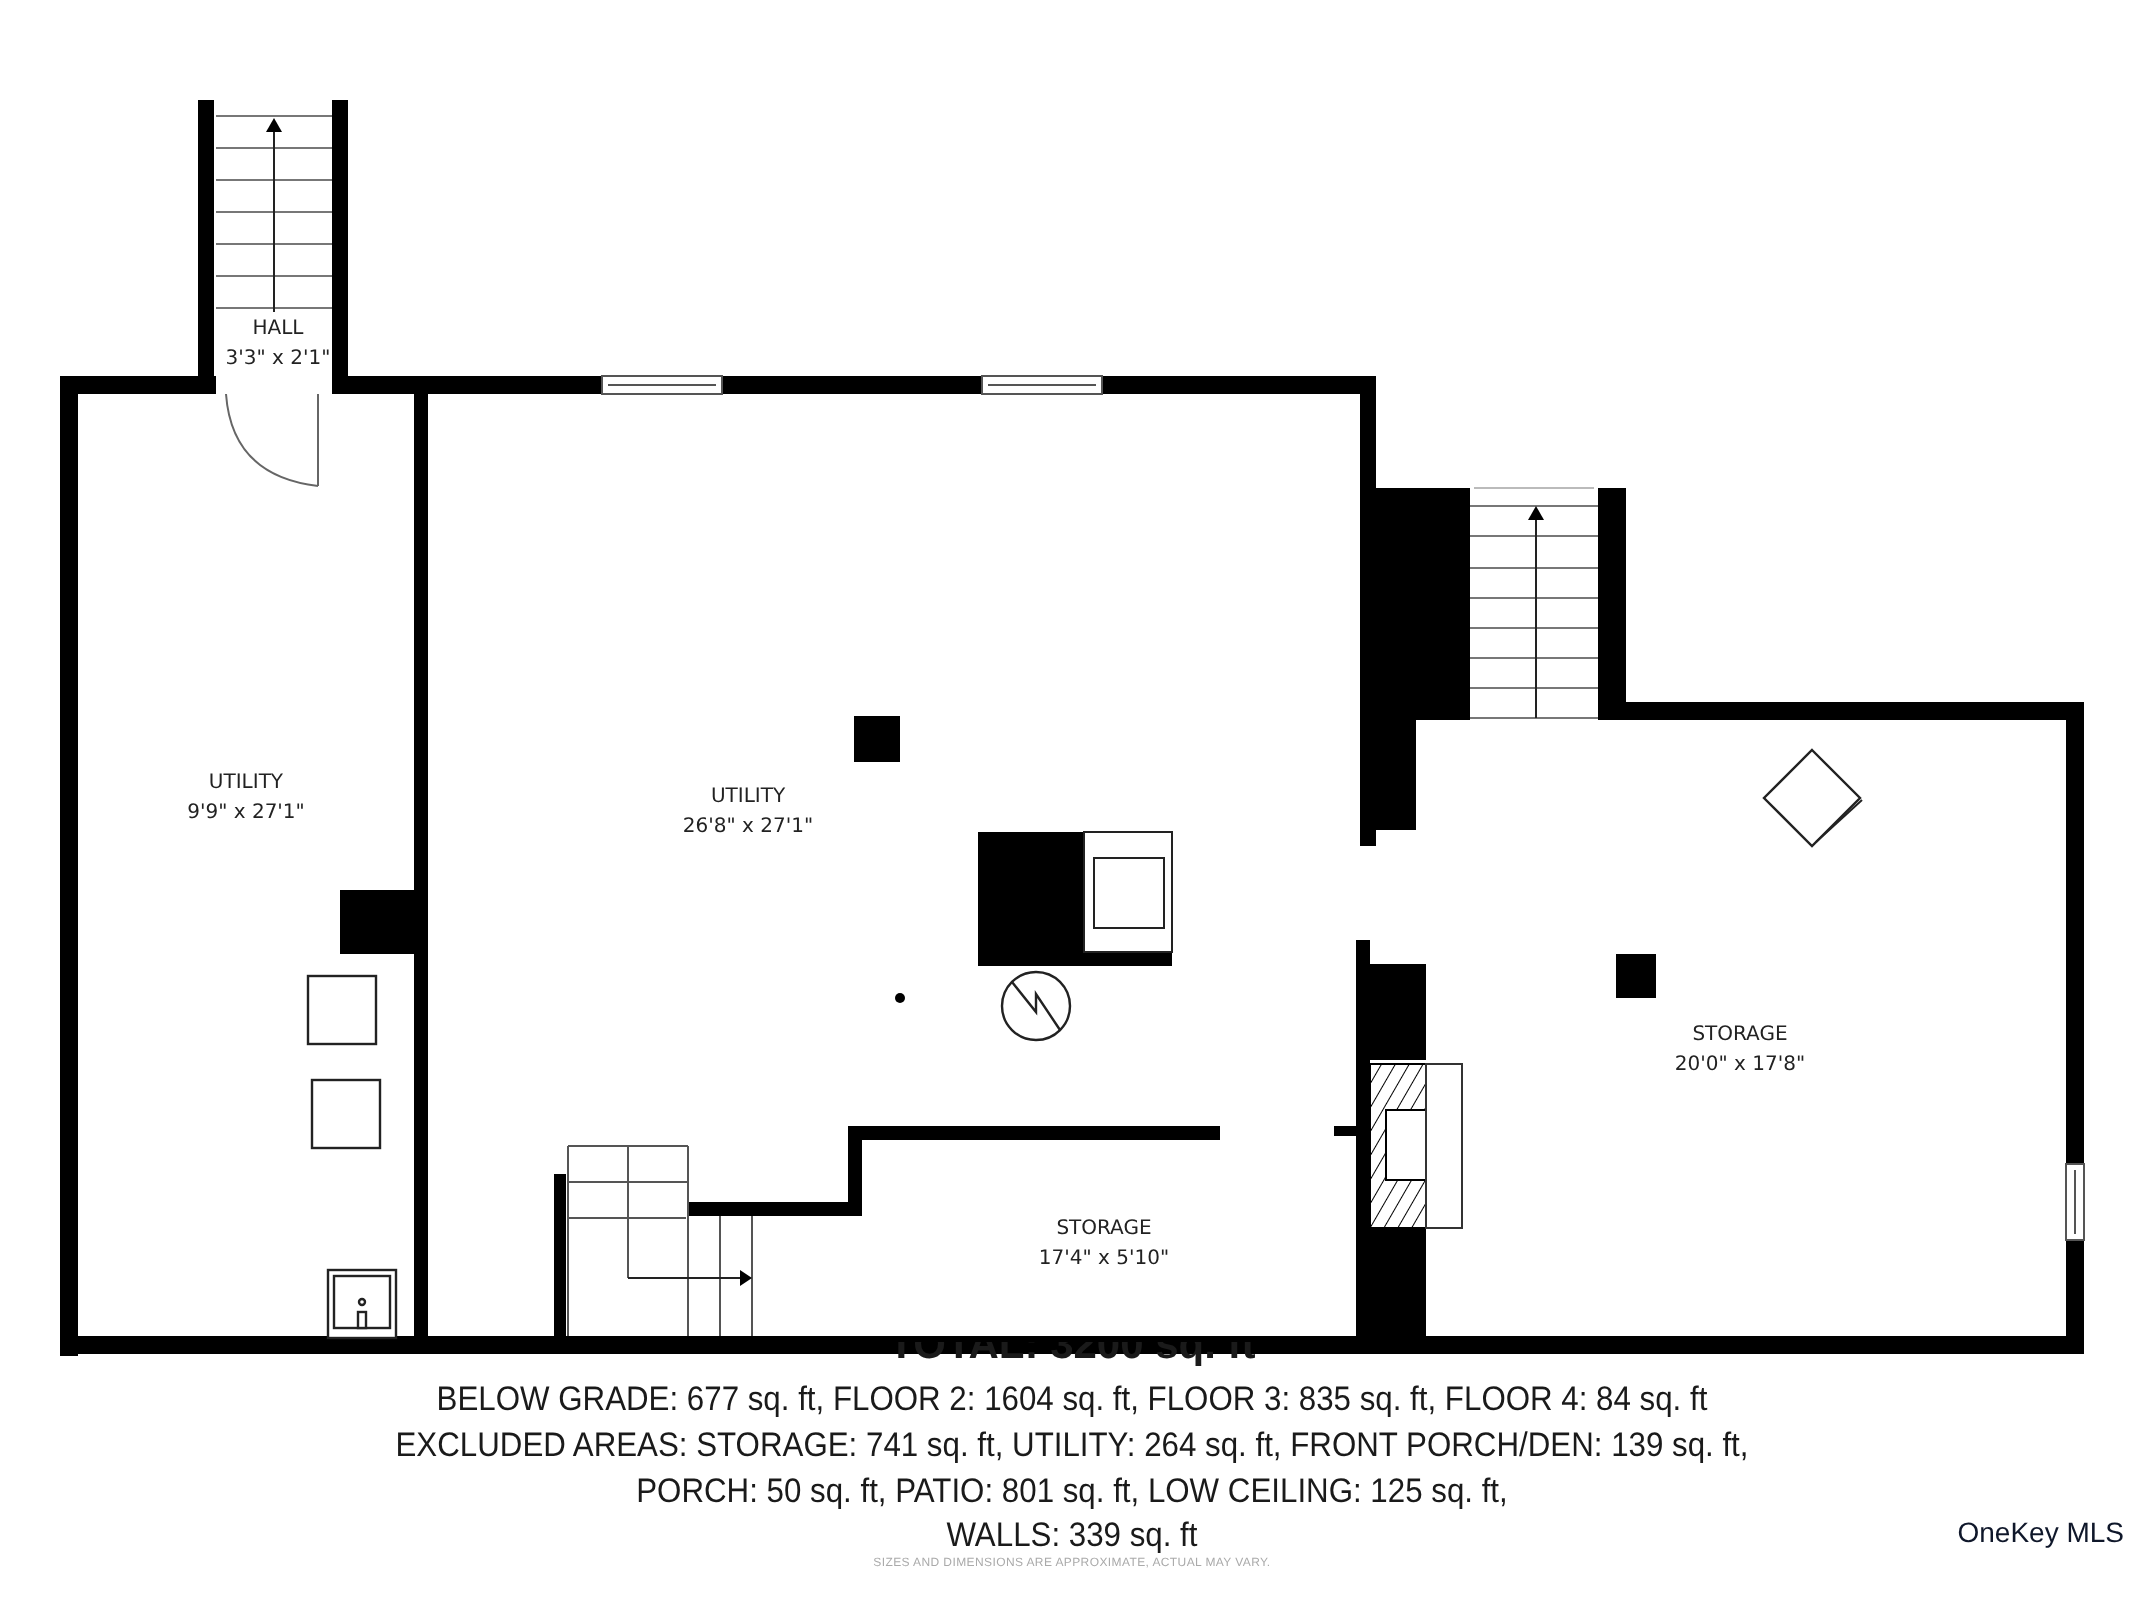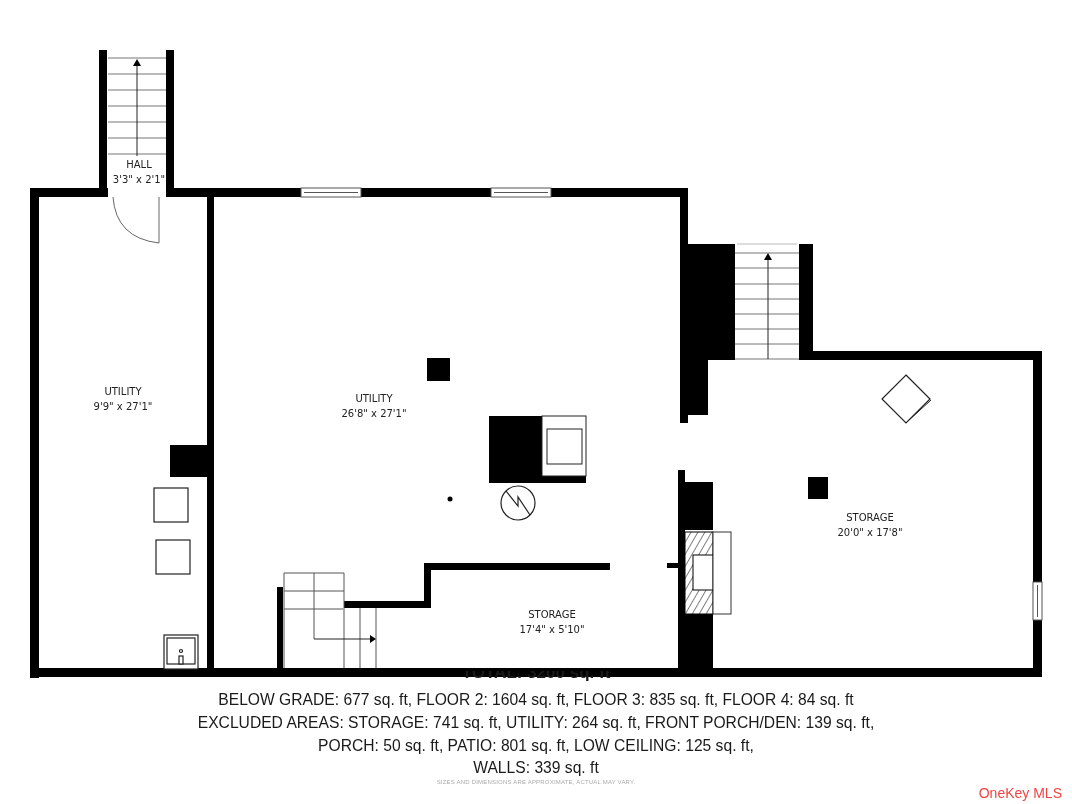--- a/index.html
+++ b/index.html
@@ -1,23 +1,23 @@
 <!DOCTYPE html>
 <html><head>
 <meta charset="utf-8">
 <style>
   html, body { margin:0; padding:0; background:#ffffff; }
   body { width:1072px; height:804px; position:relative; overflow:hidden; font-family:"DejaVu Sans", sans-serif; color:#222; }
   #plan { position:absolute; left:0; top:0; }
   .room-label { position:absolute; text-align:center; font-size:10px; line-height:15px; color:#222; transform:translateX(-50%); white-space:nowrap; }
   .summary { position:absolute; left:0; width:1072px; text-align:center; font-family:"Liberation Sans", sans-serif; color:#1a1a1a; }
-  .summary .total { position:absolute; top:663px; left:0; width:100%; font-size:17px; font-weight:bold; line-height:20px; clip-path: inset(8px 0 0 0); }
+  .summary .total { position:absolute; top:663px; left:0; width:100%; font-size:21px; font-weight:bold; line-height:20px; clip-path: inset(8px 0 0 0); }
   .summary .line { position:absolute; left:0; width:100%; font-size:17px; line-height:20px; transform:scaleX(0.92); }
   .summary .disclaimer { position:absolute; top:779px; left:0; width:100%; font-size:6px; color:#aaa; letter-spacing:0.2px; }
-  .watermark { position:absolute; right:10px; top:785px; font-family:"Liberation Sans", sans-serif; font-size:14px; color:#ef4444; }
+  .watermark { position:absolute; right:10px; top:758px; font-family:"Liberation Sans", sans-serif; font-size:14px; color:#0f172a; }
 </style>
 </head>
 <body>
 
 <svg id="plan" width="1072" height="804" viewBox="0 0 1072 804" xmlns="http://www.w3.org/2000/svg">
 
   <g>
     <rect x="106" y="50" width="62" height="140" fill="#fff"></rect>
     <g stroke="#777" stroke-width="1">
       <line x1="108" y1="58" x2="167" y2="58"></line>

